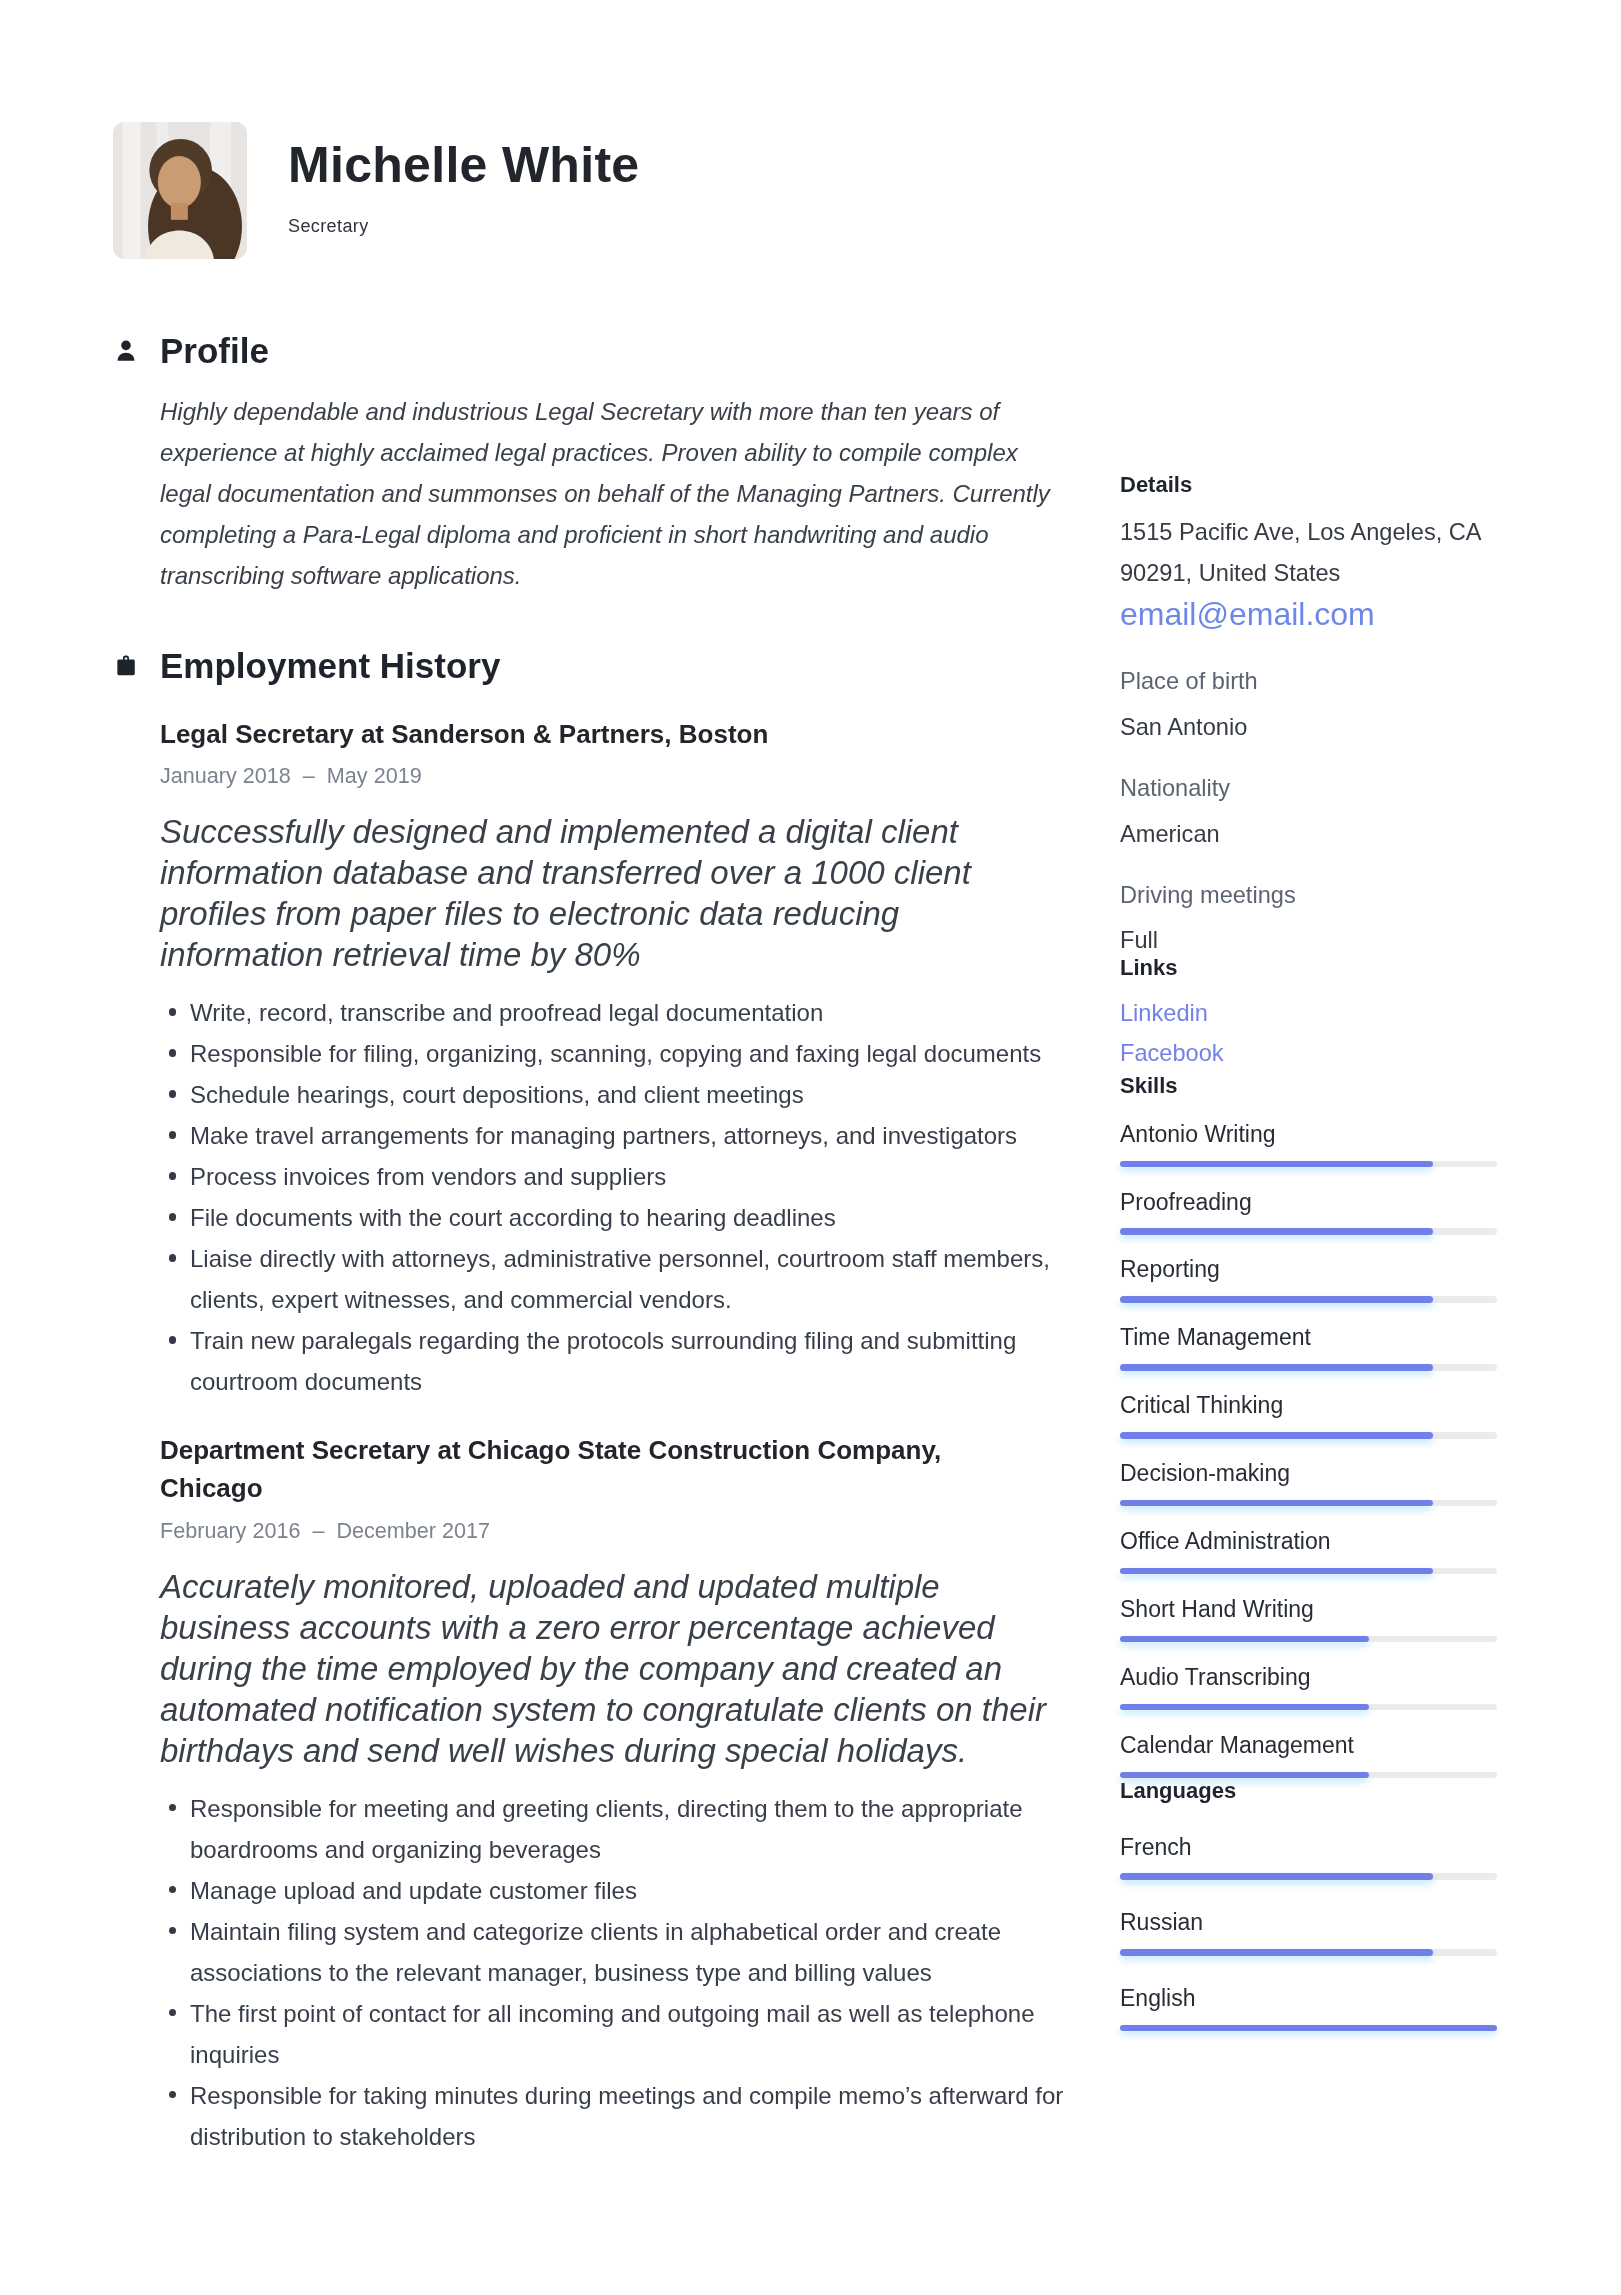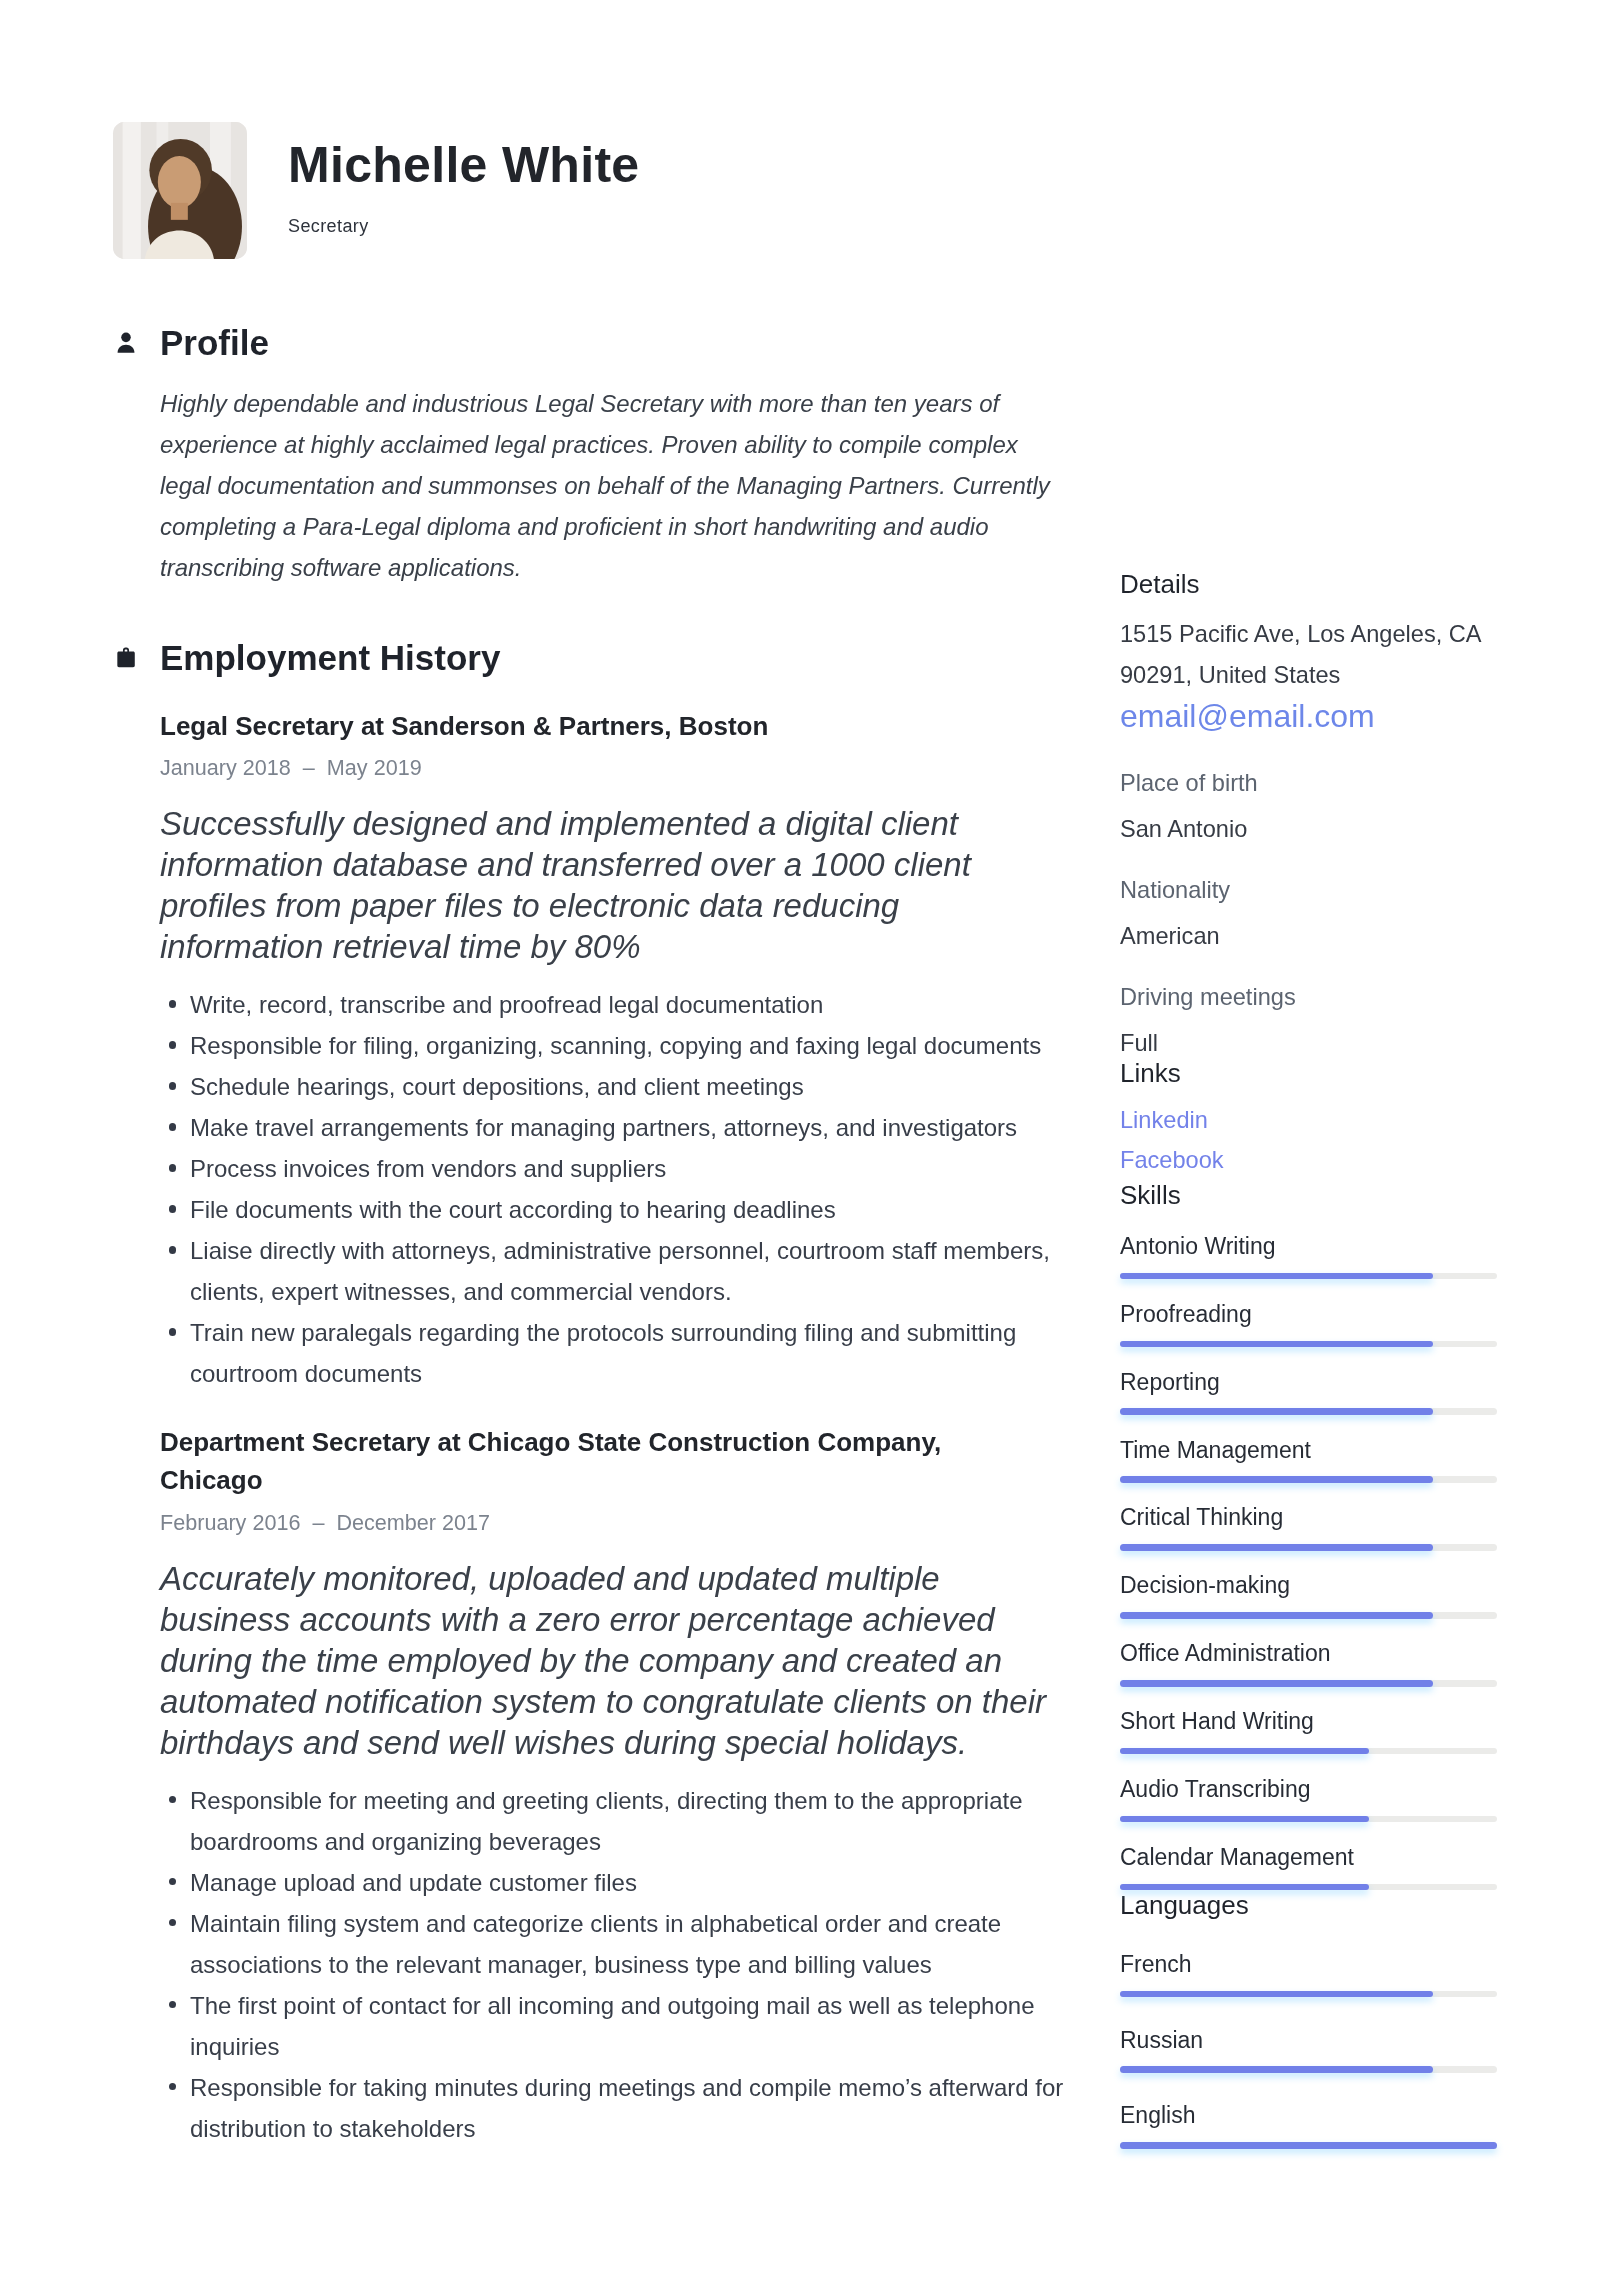--- a/index.html
+++ b/index.html
@@ -12,40 +12,40 @@
   .page{position:relative;width:1622px;height:2295px;background:#fff;overflow:hidden}
 
   
   .header{position:absolute;left:113px;top:122px;display:flex;align-items:flex-start}
   .photo{width:134px;height:137px;border-radius:11.8px;overflow:hidden;flex:none;background:#e7e4e1}
   .name-block{margin-left:41px;padding-top:14.4px}
   h1.name{margin:0;font-size:50px;font-weight:700;color:#22252b;letter-spacing:0.3px}
   .role{font-size:18px;color:#2e333c;margin-top:22px;letter-spacing:0.4px}
 
   
-  .columns{position:absolute;left:113px;top:323px;width:1384px;display:flex;align-items:flex-end}
+  .columns{position:absolute;left:113px;top:331px;width:1384px;display:flex;align-items:center}
   .main{width:960px;flex:none}
   .sidebar{width:377px;flex:none;margin-left:47px;padding-top:15.7px}
 
   
   .sec-h{display:flex;align-items:center;margin:0;font-size:35px;font-weight:700;color:var(--heading)}
   .sec-icon{width:47px;flex:none;display:flex;align-items:center}
   .sec-icon svg{width:26px;height:30px;fill:var(--heading)}
   .lead{font-style:italic;font-size:24px;line-height:41px;color:var(--body);margin:19.6px 0 0 47px;max-width:910px}
   .employment{margin-top:50px}
   .job{margin-left:47px}
   .job h3{margin:29px 0 0;font-size:26px;line-height:38px;font-weight:700;color:#22252b;max-width:825px}
   .date{font-size:21.6px;color:var(--date);margin-top:10.5px;white-space:pre-wrap}
   .summary{font-style:italic;font-size:33px;line-height:41px;color:var(--body);margin:22px 0 0;max-width:910px}
   .job ul{list-style:none;margin:17px 0 0;padding:0;max-width:910px}
   .job li{font-size:24px;line-height:41px;color:#383e49;padding-left:30px;position:relative}
   .job li::before{content:"";position:absolute;left:9.2px;top:16.4px;width:7.2px;height:7.2px;border-radius:50%;background:#343a46}
 
   
-  .sidebar h3{margin:0;font-size:26px;font-weight:400;color:var(--heading)}
+  .sidebar h3{margin:0;font-size:22px;font-weight:700;color:var(--heading)}
   .addr{font-size:23.6px;line-height:41px;color:#363b44}
   .addr.first{margin-top:14.4px}
   a.email{display:inline-block;font-size:32px;line-height:41px;color:var(--link-email);text-decoration:none;cursor:pointer}
   .fact{margin-top:31px}
   .fact .label{font-size:23.6px;line-height:30px;color:var(--muted)}
   .fact .value{font-size:23.6px;line-height:30px;color:#363b44;margin-top:15.7px}
   .mt-links{margin-top:58px}
   .links-list{margin-top:11.8px}
   a.side-link{display:block;font-size:23.6px;line-height:40px;color:var(--link-social);text-decoration:none;cursor:pointer}
   .mt-skills{margin-top:65px}

